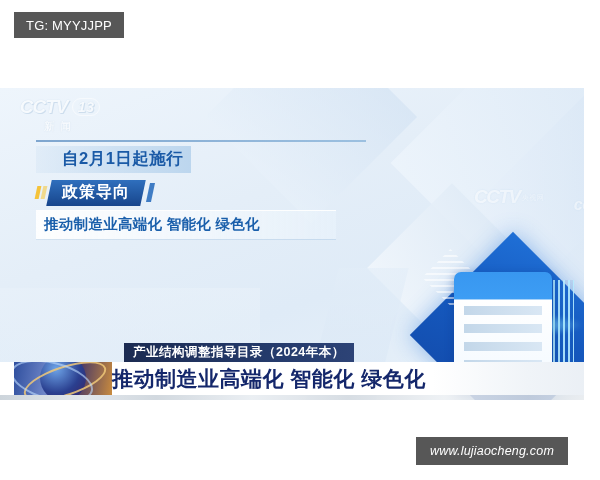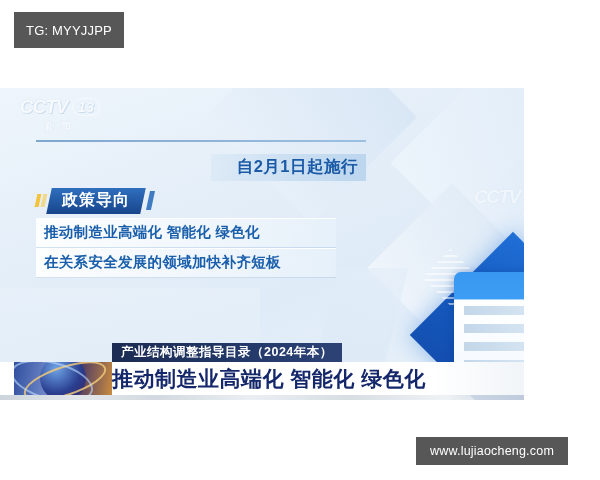--- a/index.html
+++ b/index.html
@@ -22,37 +22,38 @@
     color: #ffffff;
     font-size: 13px;
     letter-spacing: 0.2px;
     display: flex;
     align-items: center;
     justify-content: center;
   }
   #wm-top {
     left: 14px;
     top: 12px;
-    height: 36px;
+    height: 26px;
     padding: 0 12px;
   }
   #wm-bottom {
     left: 416px;
     top: 437px;
     height: 28px;
     padding: 0 14px;
     font-size: 12.5px;
+    font-style: italic;
   }
 
   
   #video {
     position: absolute;
     left: 0;
     top: 88px;
-    width: 524px;
+    width: 584px;
     height: 312px;
     overflow: hidden;
     background:
       linear-gradient(160deg, #eef5fc 0%, #e4eef8 38%, #dfebf7 62%, #e9f2fa 100%);
   }
 
   
   .facet {
     position: absolute;
     pointer-events: none;
@@ -189,23 +190,23 @@
     white-space: nowrap;
     text-shadow: 0 1px 0 rgba(255,255,255,.7);
   }
   #title-rule {
     margin-top: 4px;
     height: 1.5px;
     width: 330px;
     background: linear-gradient(90deg,#7fa6cf,#9cc0e0);
   }
   #subtitle-wrap {
-    margin-top: 12px;
-    display: flex;
-    justify-content: flex-end;
+    margin-top: 4px;
+    display: flex;
+    justify-content: flex-start;
     width: 330px;
   }
   #subtitle {
     background: linear-gradient(90deg, rgba(197,219,240,.25), #bcd6ee);
     color: #1a5aa6;
     font-size: 16.5px;
     font-weight: bold;
     padding: 2px 8px 3px 26px;
     letter-spacing: 0.5px;
   }
@@ -324,21 +325,21 @@
   
   #lower-third {
     position: absolute;
     left: 0;
     top: 255px;
     width: 600px;
     height: 60px;
   }
   #lt-kicker {
     position: absolute;
-    left: 112px;
+    left: 124px;
     top: 0;
     height: 19px;
     background: linear-gradient(90deg,#1b2b52 0%, #243a6b 62%, #2d4376 100%);
     color: #ffffff;
     font-size: 12.5px;
     font-weight: bold;
     padding: 0 9px;
     display: flex;
     align-items: center;
     letter-spacing: 0.5px;
@@ -462,21 +463,20 @@
       <span id="badge-dots">
           <i></i>
           <i></i>
         </span>
       <span id="policy-badge"><span>政策导向</span></span>
       <span id="badge-tail"></span>
     </div>
 
     <div id="policy-list">
       <div class="policy-row">推动制造业高端化  智能化  绿色化</div>
-      <div class="policy-row">在关系安全发展的领域加快补齐短板</div>
     </div>
   </div>
 
   <div id="lower-third">
     <div id="lt-kicker">产业结构调整指导目录（2024年本）</div>
     <div id="lt-main"></div>
     <div id="lt-globe">
       <span class="orb"></span>
       <span class="ring"></span>
       <span class="ring2"></span>

